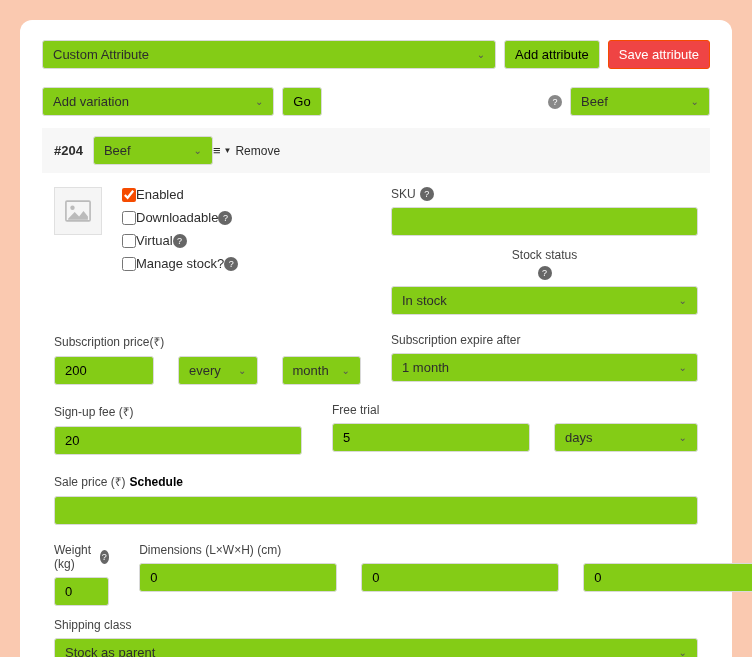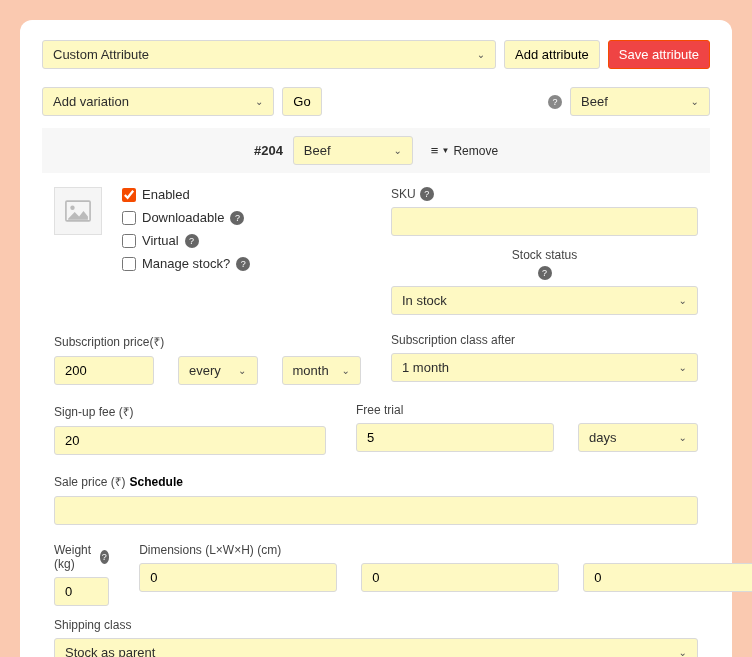--- a/index.html
+++ b/index.html
@@ -1,42 +1,42 @@
 <!DOCTYPE html>
 <html><head>
 <meta charset="utf-8">
 <style>
 * { box-sizing: border-box; margin: 0; padding: 0; }
 body { background: #fac9b0; font-family: -apple-system, BlinkMacSystemFont, "Segoe UI", sans-serif; font-size: 13px; color: #2d2d2d; padding: 20px; }
 .card { background: #fff; border-radius: 12px; padding: 20px 22px; max-width: 712px; margin: 0 auto; }
 .row { display: flex; gap: 8px; align-items: center; }
-.select, .input, .btn { border: 1px solid #d9d9d9; border-radius: 3px; background: #fef9c3; font-size: 13px; padding: 6px 10px; }
+.select, .input, .btn { border: 1px solid #d9d9d9; border-radius: 3px; background: #84cc16; font-size: 13px; padding: 6px 10px; }
 .select { display: flex; justify-content: space-between; align-items: center; cursor: pointer; }
 .select .chev { font-size: 10px; color: #555; }
 .btn { cursor: pointer; }
 .btn.primary { background: #ef4444; border-color: #f54b00; color: #fff; }
 .mt18 { margin-top: 18px; }
 .mt12 { margin-top: 12px; flex-direction: column; }
-.variation-header { background: #f7f7f7; display: flex; align-items: center; padding: 8px 12px; margin-top: 12px; justify-content: center; gap: 18px; }
+.variation-header { background: #f7f7f7; display: flex; align-items: center; padding: 8px 12px; margin-top: 12px; justify-content: flex-start; }
 .variation-header .left { display: flex; align-items: center; gap: 10px; }
 .variation-header .vid { font-weight: 600; }
 .remove { display: flex; align-items: center; gap: 4px; font-size: 12px; cursor: pointer; }
 .body-area { padding: 14px 12px 0 12px; }
 .two-col { display: flex; gap: 30px; }
 .col { flex: 1; }
 .thumb { width: 48px; height: 48px; border: 1px solid #e0e0e0; background: #f5f5f5; display: flex; align-items: center; justify-content: center; margin-right: 20px; }
 .thumb svg { width: 28px; height: 22px; }
-.checkbox-row { display: flex; align-items: center; gap: 6px; margin-bottom: 8px; font-size: 13px; }
+.checkbox-row { display: flex; align-items: center; margin-bottom: 8px; font-size: 13px; }
 .checkbox-row input[type=checkbox] { width: 14px; height: 14px; accent-color: #f54b00; }
 .help { display: inline-flex; width: 14px; height: 14px; border-radius: 50%; background: #666; color: #fff; font-size: 9px; align-items: center; justify-content: center; cursor: help; }
 .help.outline { background: #888; }
 .label { font-size: 12px; color: #444; margin-bottom: 6px; display: flex; align-items: center; gap: 4px; }
 .field-row { display: flex; gap: 24px; }
 .field-row > * { flex: 1; }
-.w140 { width: 120px; flex: none; }
+.w140 { width: 144px; flex: none; }
 .w100 { width: 100px; flex: none; }
 .full { flex: 1; }
 .variation-select { width: 120px; }
 .price-row { display: flex; gap: 30px; }
 .price-col { flex: 1; }
 .hamb { font-size: 13px; letter-spacing: -1px; }
 </style>
 </head>
 <body>
 
@@ -142,21 +142,21 @@
             <span class="chev">⌄</span>
           </div>
           <div class="select">
             <span>month</span>
             <span class="chev">⌄</span>
           </div>
         </div>
       </div>
       <div class="price-col">
         <div class="label">
-            <span>Subscription class after</span>
+            <span>Subscription expire after</span>
           </div>
         <div class="select">
           <span>1 month</span>
           <span class="chev">⌄</span>
         </div>
       </div>
     </div>
 
     <div class="price-row mt18">
       <div class="price-col">

